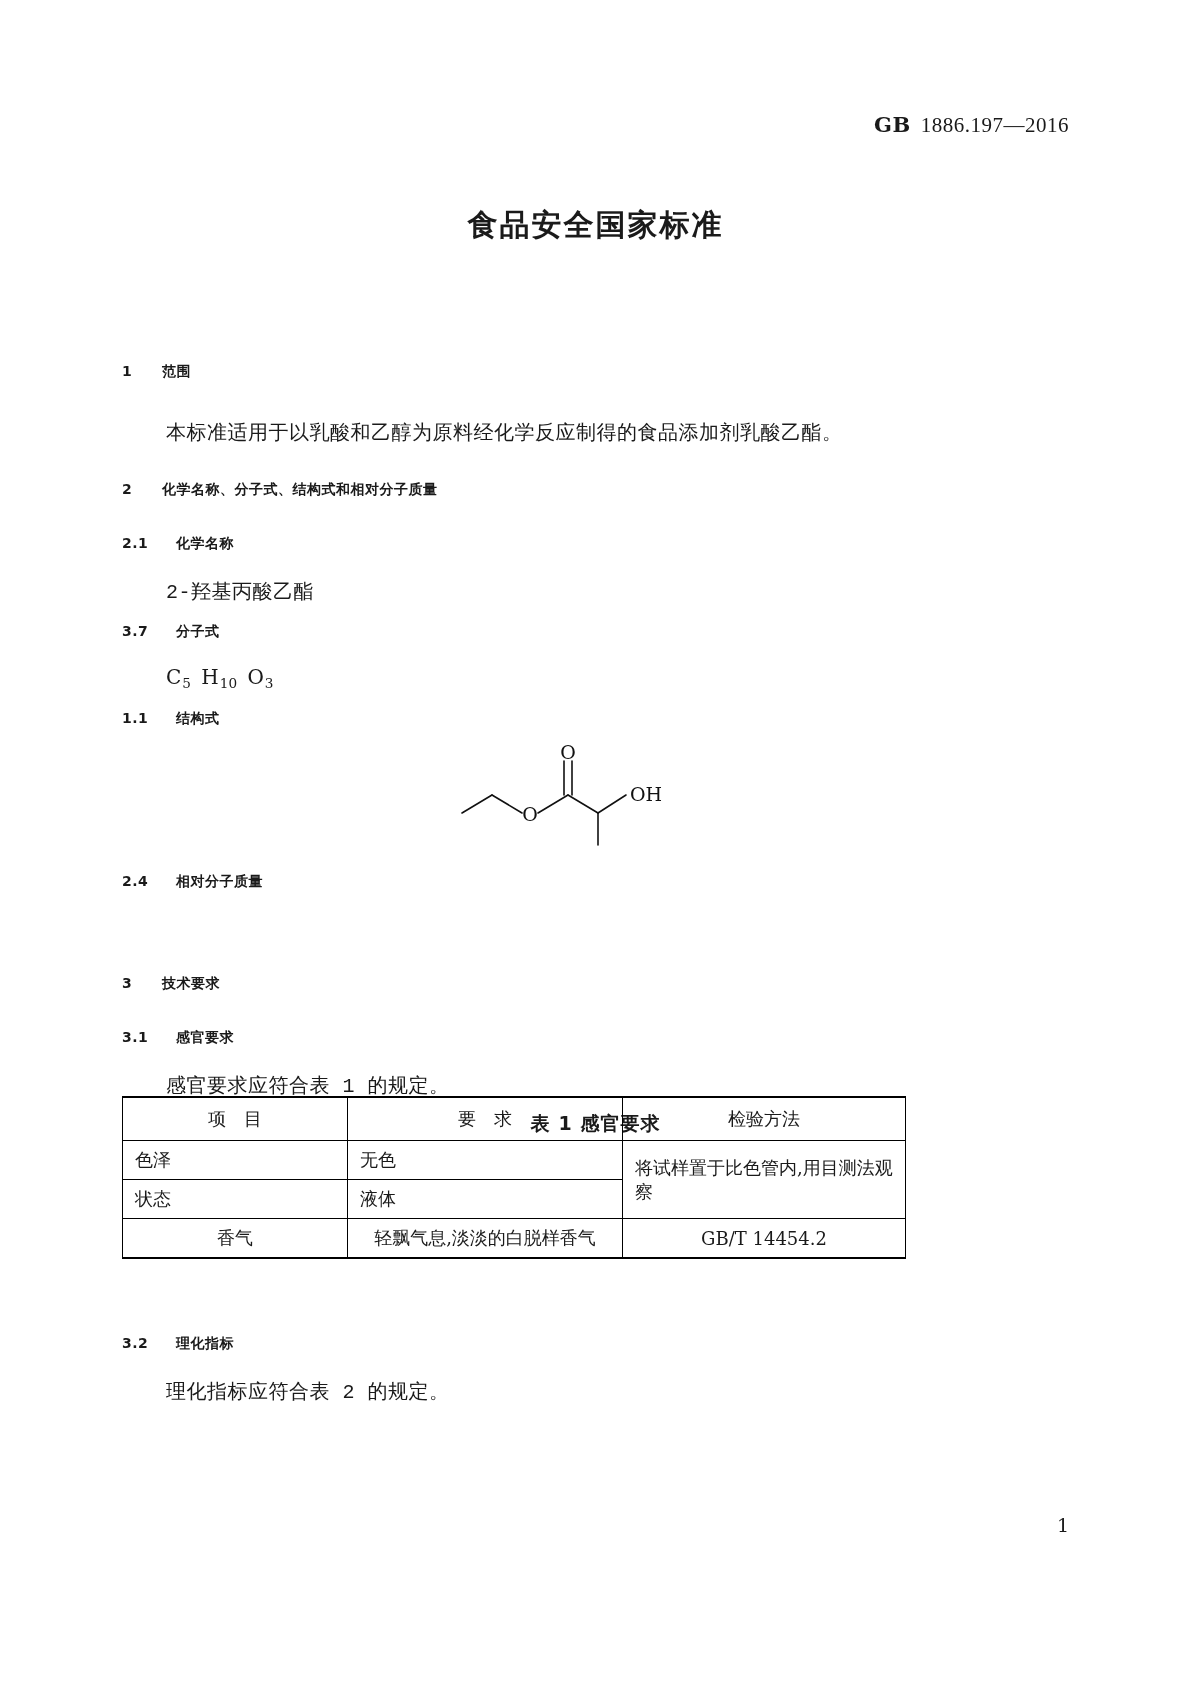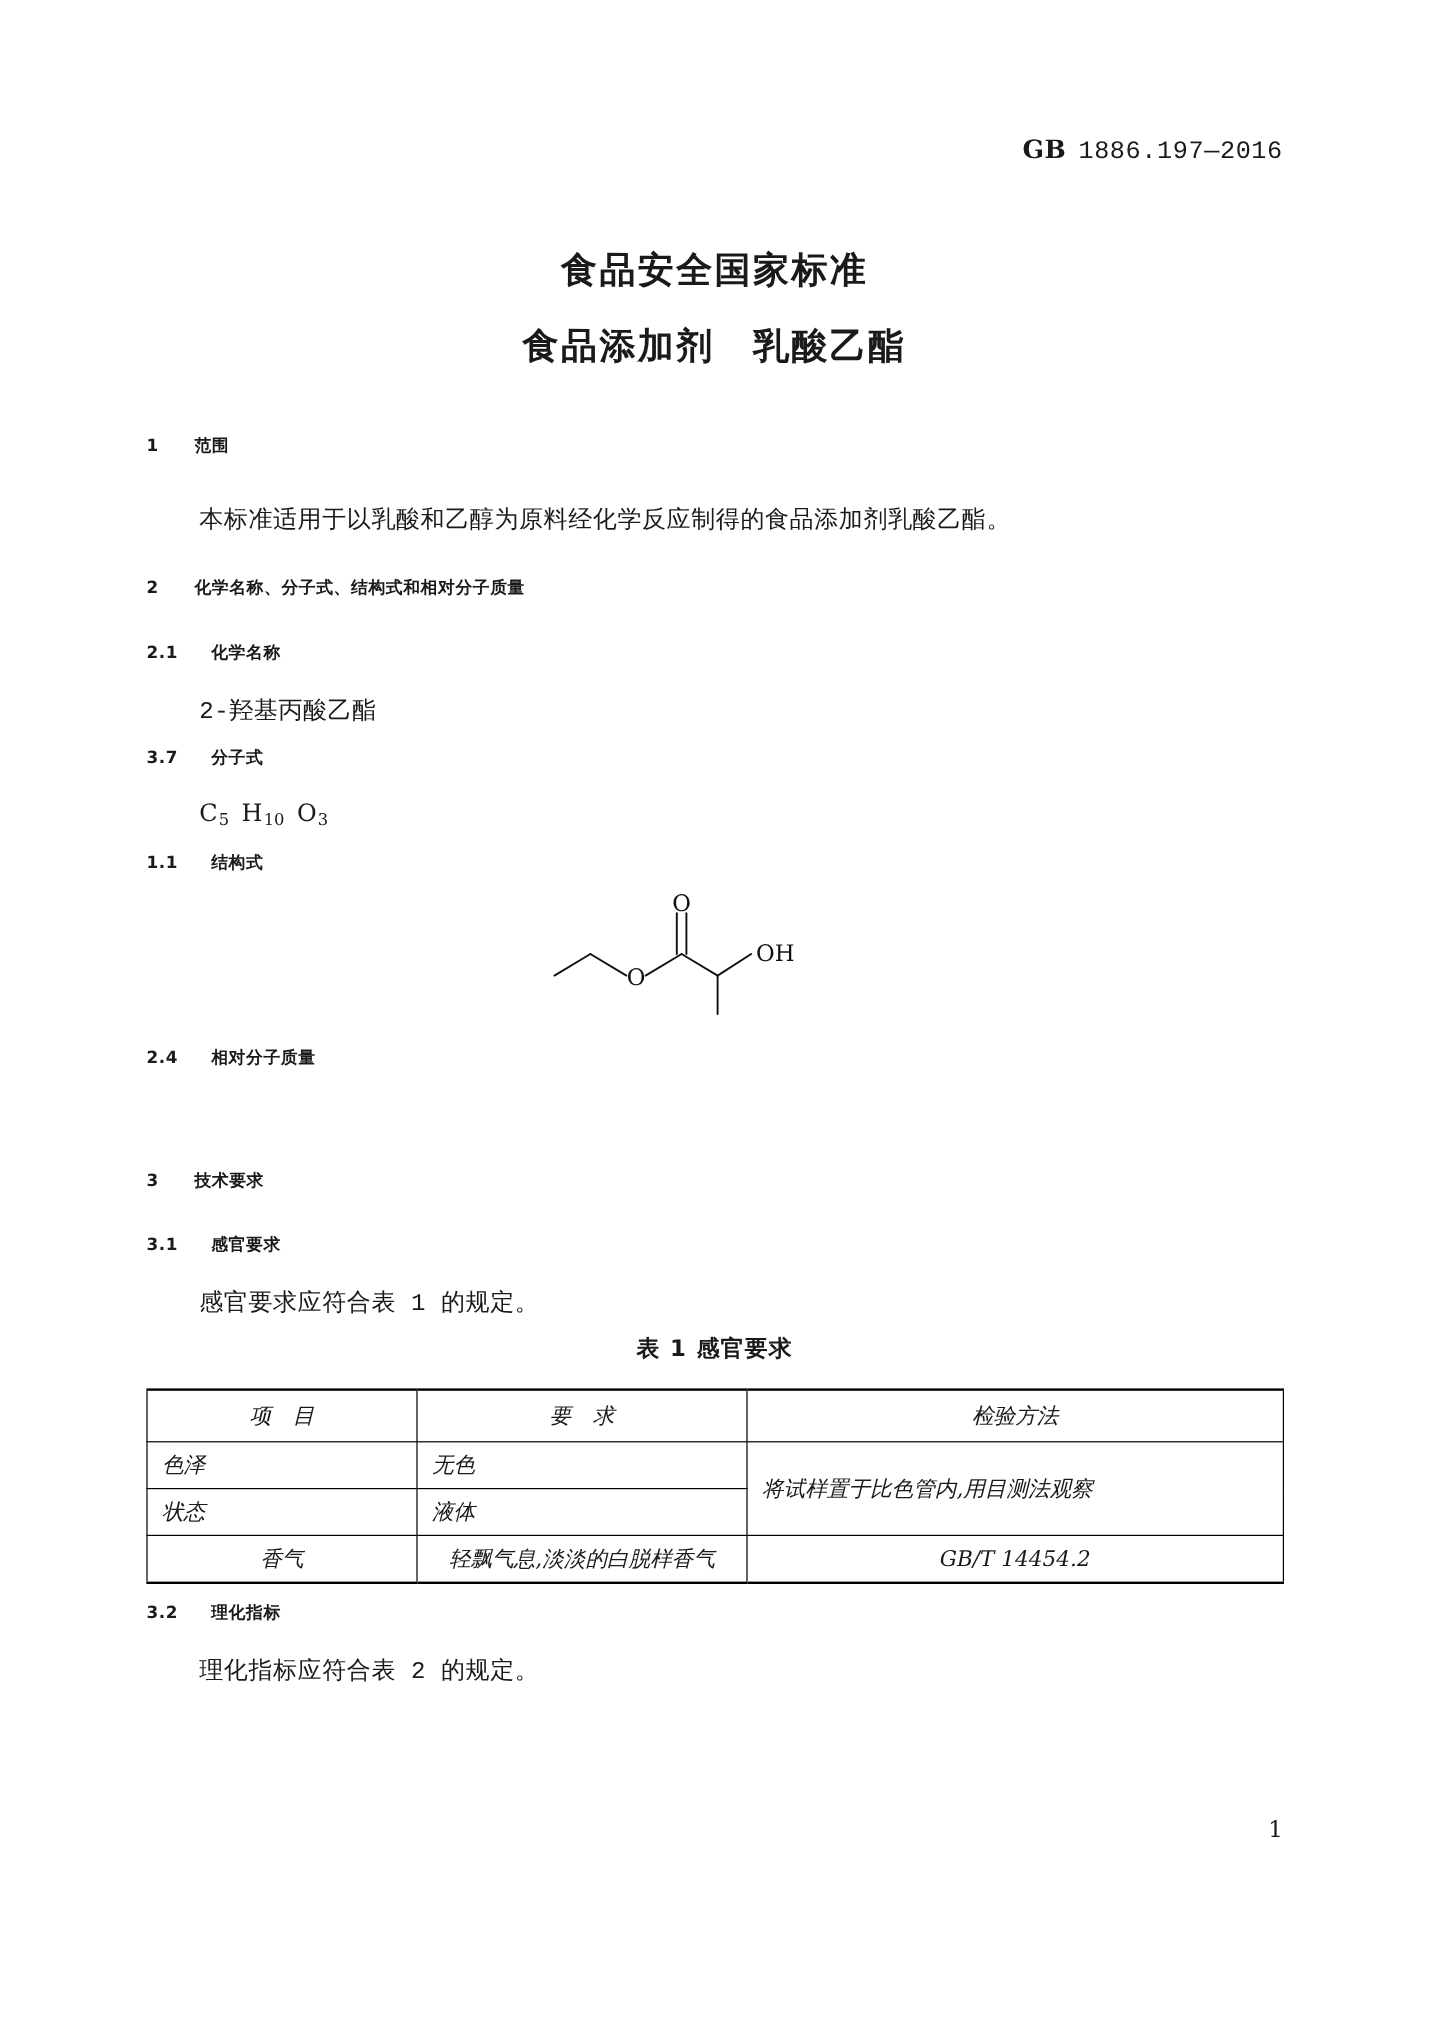--- a/index.html
+++ b/index.html
@@ -13,21 +13,21 @@
   }
   .page { position:absolute; inset:0; }
 
   
   .doc-header {
     position:absolute; top:112px; right:122px;
     font-family:"DejaVu Sans","Liberation Sans",sans-serif;
     font-size:21px; letter-spacing:0.5px; white-space:nowrap;
   }
   .doc-header .gb { font-family:"DejaVu Serif","Liberation Serif",serif; font-weight:bold; }
-  .doc-header .num { font-family:Liberation Mono, monospace; margin-left:10px; }
+  .doc-header .num { font-family:Liberation Serif, serif; margin-left:10px; }
 
   
   .title-main {
     position:absolute; top:205px; left:0; right:0;
     text-align:center; font-size:30px; font-weight:bold; letter-spacing:2px;
   }
   .title-sub {
     position:absolute; top:268px; left:0; right:0;
     text-align:center; font-size:30px; font-weight:bold; letter-spacing:2px;
   }
@@ -57,21 +57,21 @@
   .struct { position:absolute; left:430px; top:745px; width:260px; height:110px; }
 
   
   .table-caption {
     position:absolute; left:0; right:0; top:1111px;
     text-align:center; font-size:19px; font-weight:bold; letter-spacing:1px;
   }
   .table-caption .capnum { margin:0 8px; }
 
   
-  .tbl-wrap { position:absolute; left:122px; top:1157px; width:948px;font-style:italic; }
+  .tbl-wrap { position:absolute; left:122px; top:1096px; width:784px; }
   table.sense {
     border-collapse:collapse; width:100%;
     font-family:"DejaVu Serif","Liberation Serif",serif;
     font-size:18px;
   }
   table.sense th, table.sense td {
     border:1px solid #000; padding:0 12px; height:38px; vertical-align:middle;
   }
   table.sense thead th { text-align:center; font-weight:normal; height:42px; }
   table.sense tbody td { text-align:left; }
@@ -89,21 +89,20 @@
 </head>
 <body>
 
 <div class="page">
 
   <div class="doc-header">
     <span class="gb">GB</span><span class="num">1886.197—2016</span>
   </div>
 
   <div class="title-main">食品安全国家标准</div>
-  <div class="title-sub">食品添加剂　乳酸乙酯</div>
 
   <div class="h1" style="top:363px;">
     <span class="numlab">1</span><span>范围</span>
   </div>
   <div class="para" style="top:419px;">本标准适用于以乳酸和乙醇为原料经化学反应制得的食品添加剂乳酸乙酯。</div>
 
   <div class="h1" style="top:481px;">
     <span class="numlab">2</span><span>化学名称、分子式、结构式和相对分子质量</span>
   </div>
 

